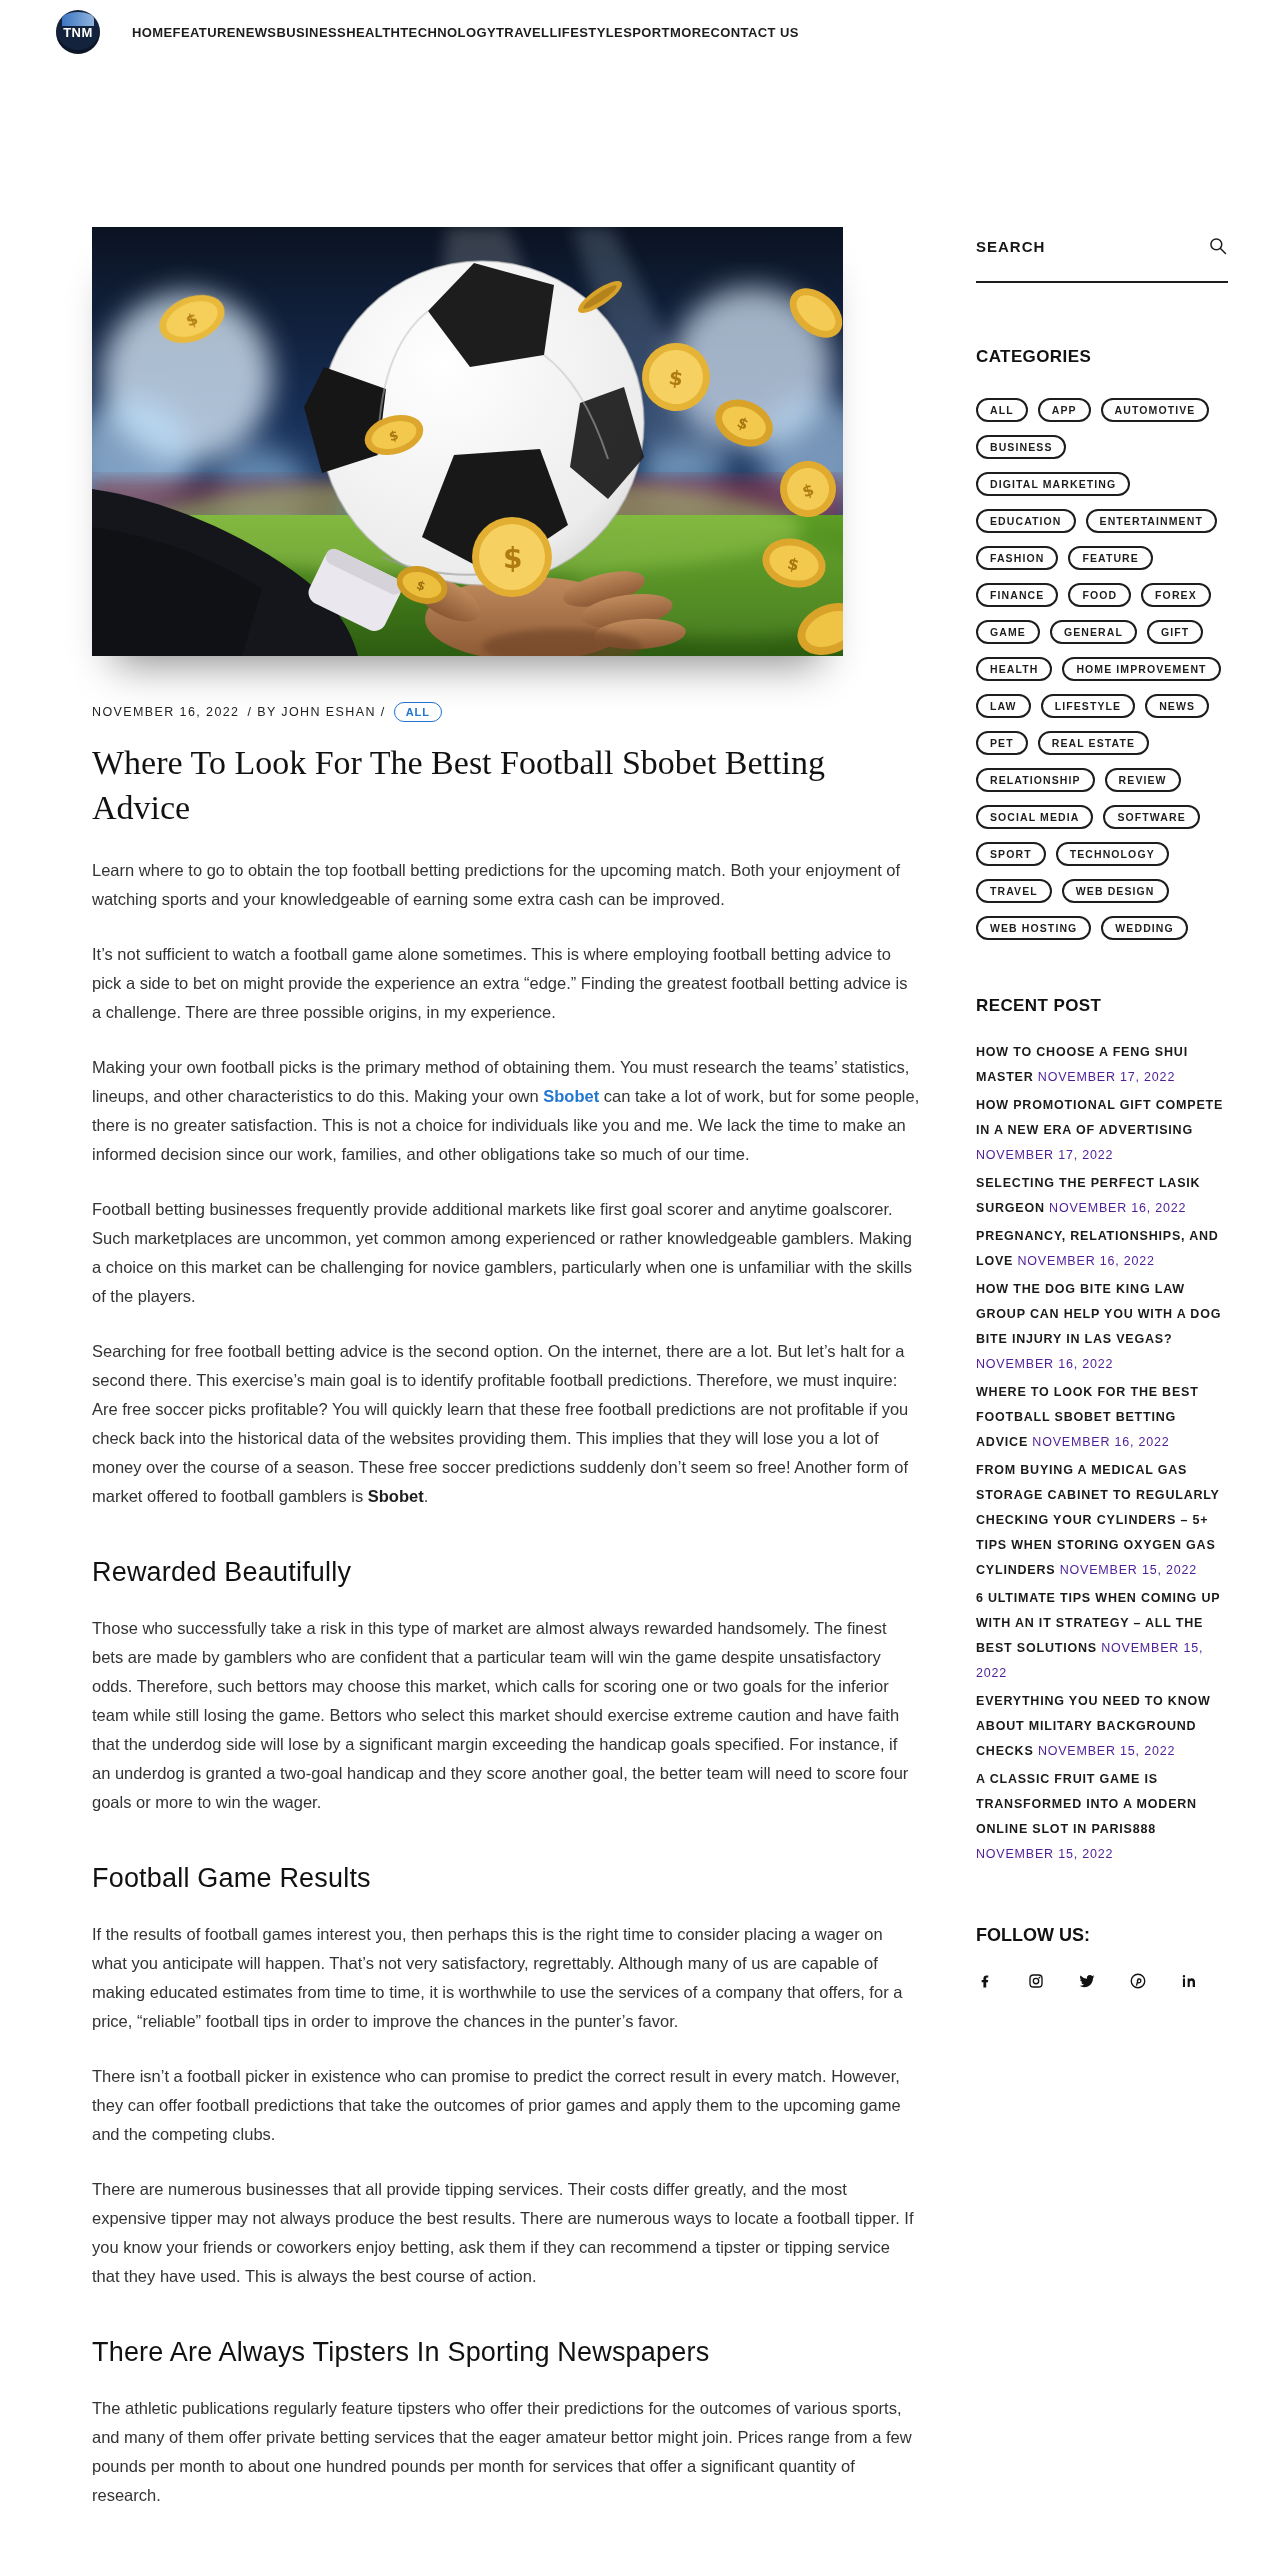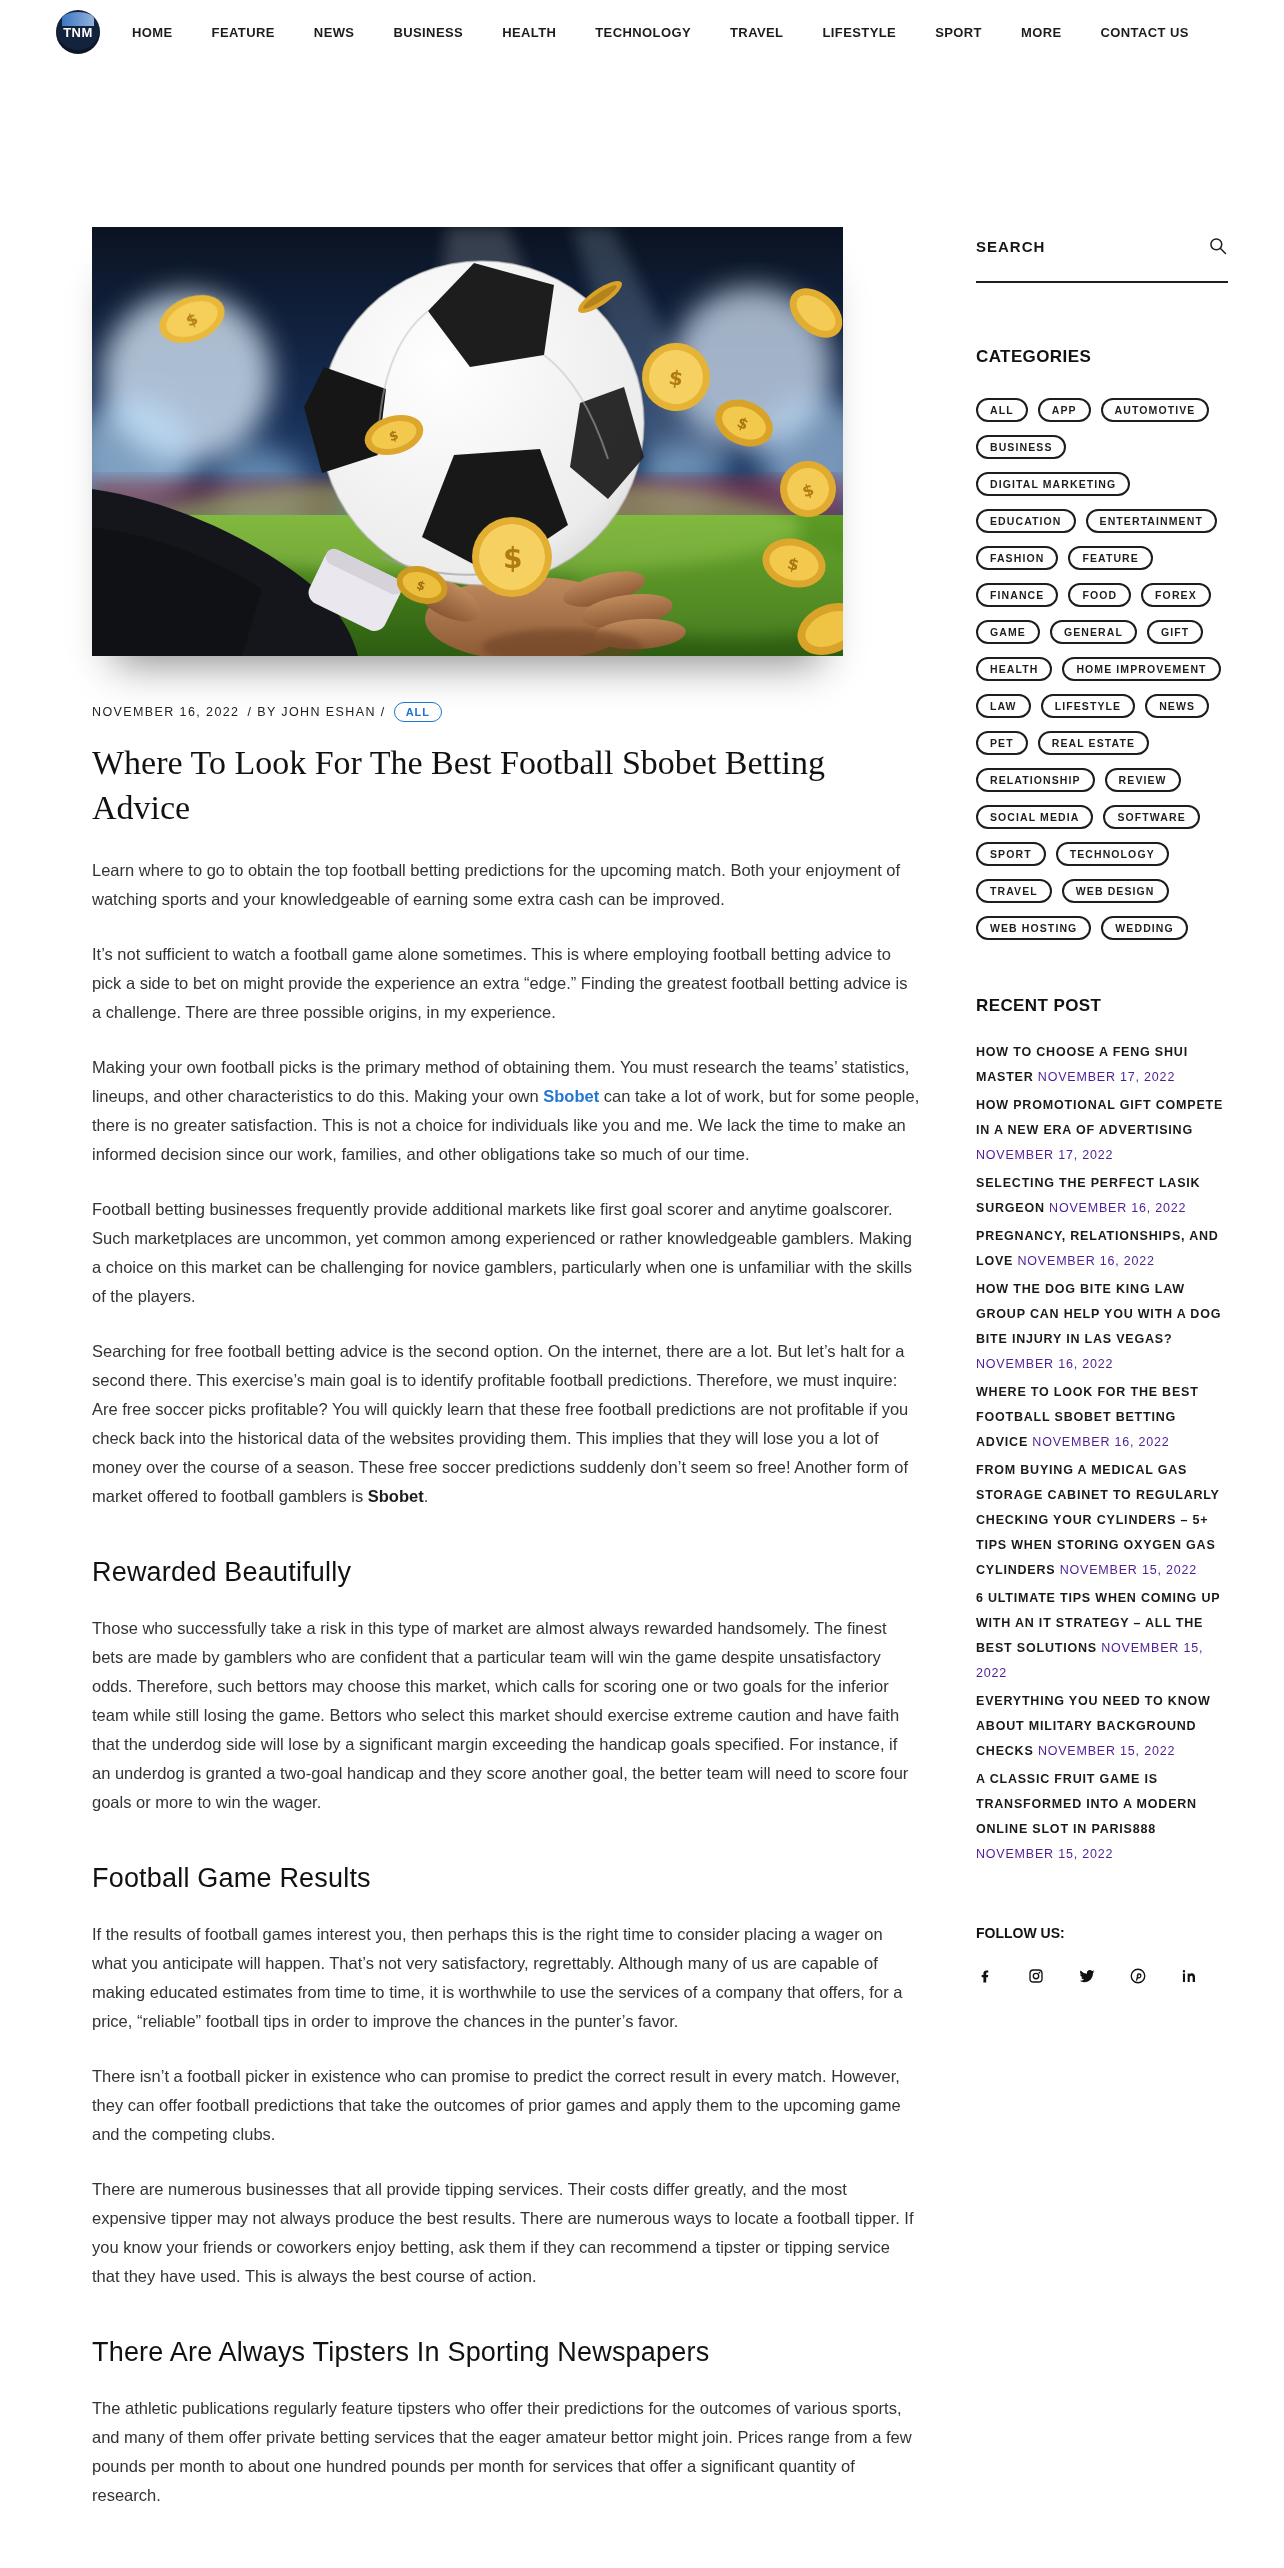--- a/index.html
+++ b/index.html
@@ -9,21 +9,21 @@
     position:relative;
   }
   
   .site-header{height:64px;display:flex;align-items:center;padding:0 56px;background:#fff;text-align:center;}
   .logo{width:44px;height:44px;border-radius:50%;background:#14233d;position:relative;
     display:flex;align-items:center;justify-content:center;margin-right:32px;flex:0 0 auto;
     box-shadow:inset 0 -4px 0 rgba(0,0,0,.35);cursor:pointer;}
   .logo::before{content:"";position:absolute;top:2px;left:6px;width:32px;height:14px;
     border-radius:50% 50% 0 0;background:linear-gradient(90deg,#3f7fd1,#9fc3ee);opacity:.9;}
   .logo span{position:relative;color:#fff;font-weight:700;font-size:13px;letter-spacing:.5px;}
-  nav.main-nav{display:flex;align-items:center;gap:39px;}
+  nav.main-nav{display:flex;align-items:center;}
   .nav-item{font-size:13px;font-weight:600;letter-spacing:.4px;color:#1c1c1c;cursor:pointer;white-space:nowrap;}
   
   .page{display:flex;padding:0 56px 0 92px;align-items:flex-start;}
   .article-col{width:828px;flex:0 0 auto;padding-top:163px;}
   .side-col{width:252px;flex:0 0 auto;margin-left:auto;padding-top:172px;}
   
   .hero{width:751px;height:429px;position:relative;box-shadow:0 30px 40px -22px rgba(0,0,0,.45);}
   .hero svg{position:absolute;inset:0;width:100%;height:100%;display:block;}
   
   .meta{margin-top:46px;display:flex;align-items:center;gap:8px;font-size:12.5px;
@@ -47,21 +47,21 @@
   .pill-wrap{margin-top:31px;display:flex;flex-wrap:wrap;gap:13px 10px;}
   .pill{border:2px solid #1d1d1d;border-radius:15px;padding:4px 12px;font-size:10.5px;
     font-weight:700;letter-spacing:1.1px;color:#1d1d1d;cursor:pointer;white-space:nowrap;}
   .recent-block{margin-top:56px;}
   .recent-list{margin-top:24px;}
   .post-item{font-size:12.5px;line-height:25px;letter-spacing:.8px;color:#1a1a1a;
     margin:0 0 3px 0;cursor:pointer;}
   .post-item .post-title{font-weight:700;text-transform:uppercase;}
   .post-item .post-date{font-weight:400;color:#4c1d95;text-transform:uppercase;}
   .follow-block{margin-top:58px;}
-  .follow-heading{font-size:14px;font-weight:700;color:#111;margin:0;}
+  .follow-heading{font-size:18px;font-weight:700;color:#111;margin:0;}
   .social-row{margin-top:26px;display:flex;align-items:center;gap:33px;}
   .social-icon{width:18px;height:18px;display:block;cursor:pointer;}
 </style>
 </head>
 <body>
 
 <header class="site-header">
   <div class="logo">
     <span>TNM</span>
   </div>

